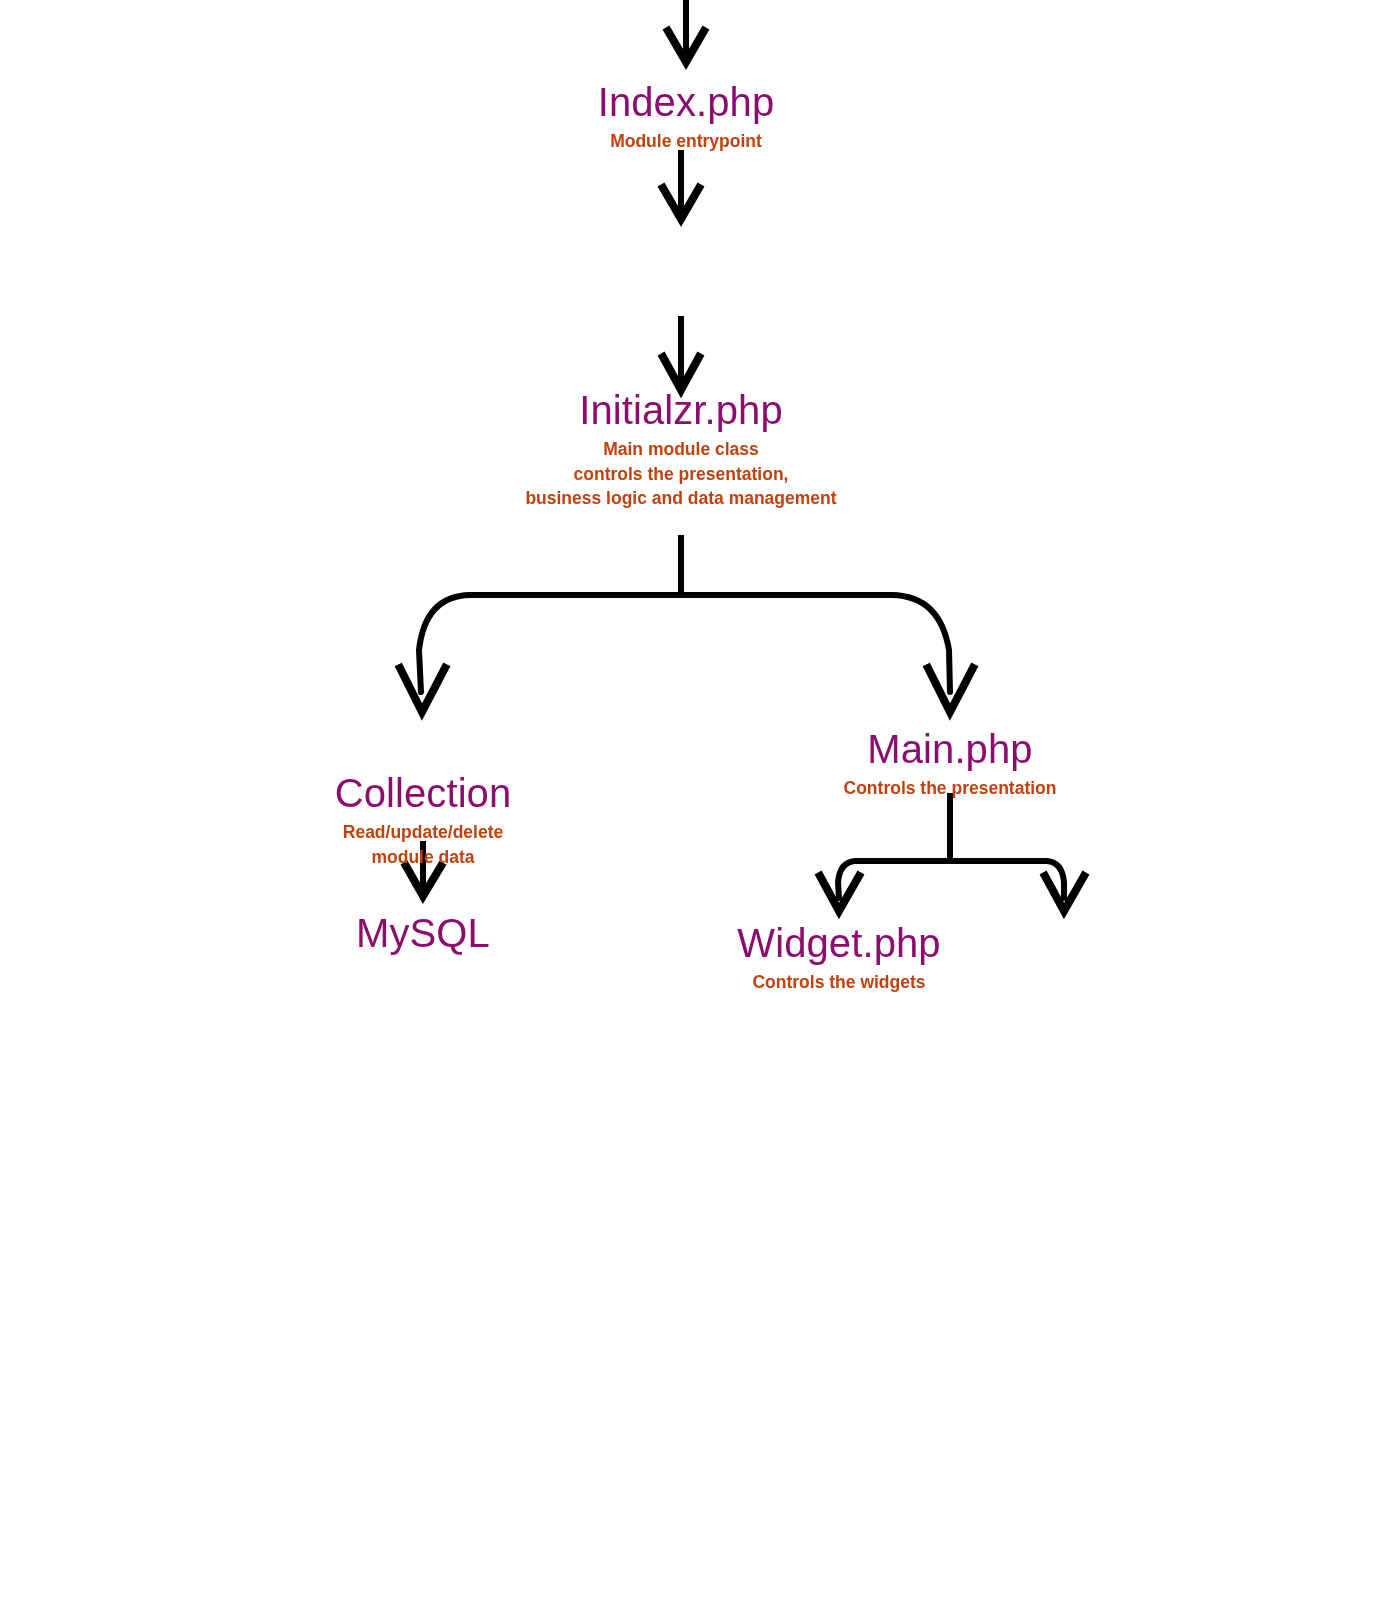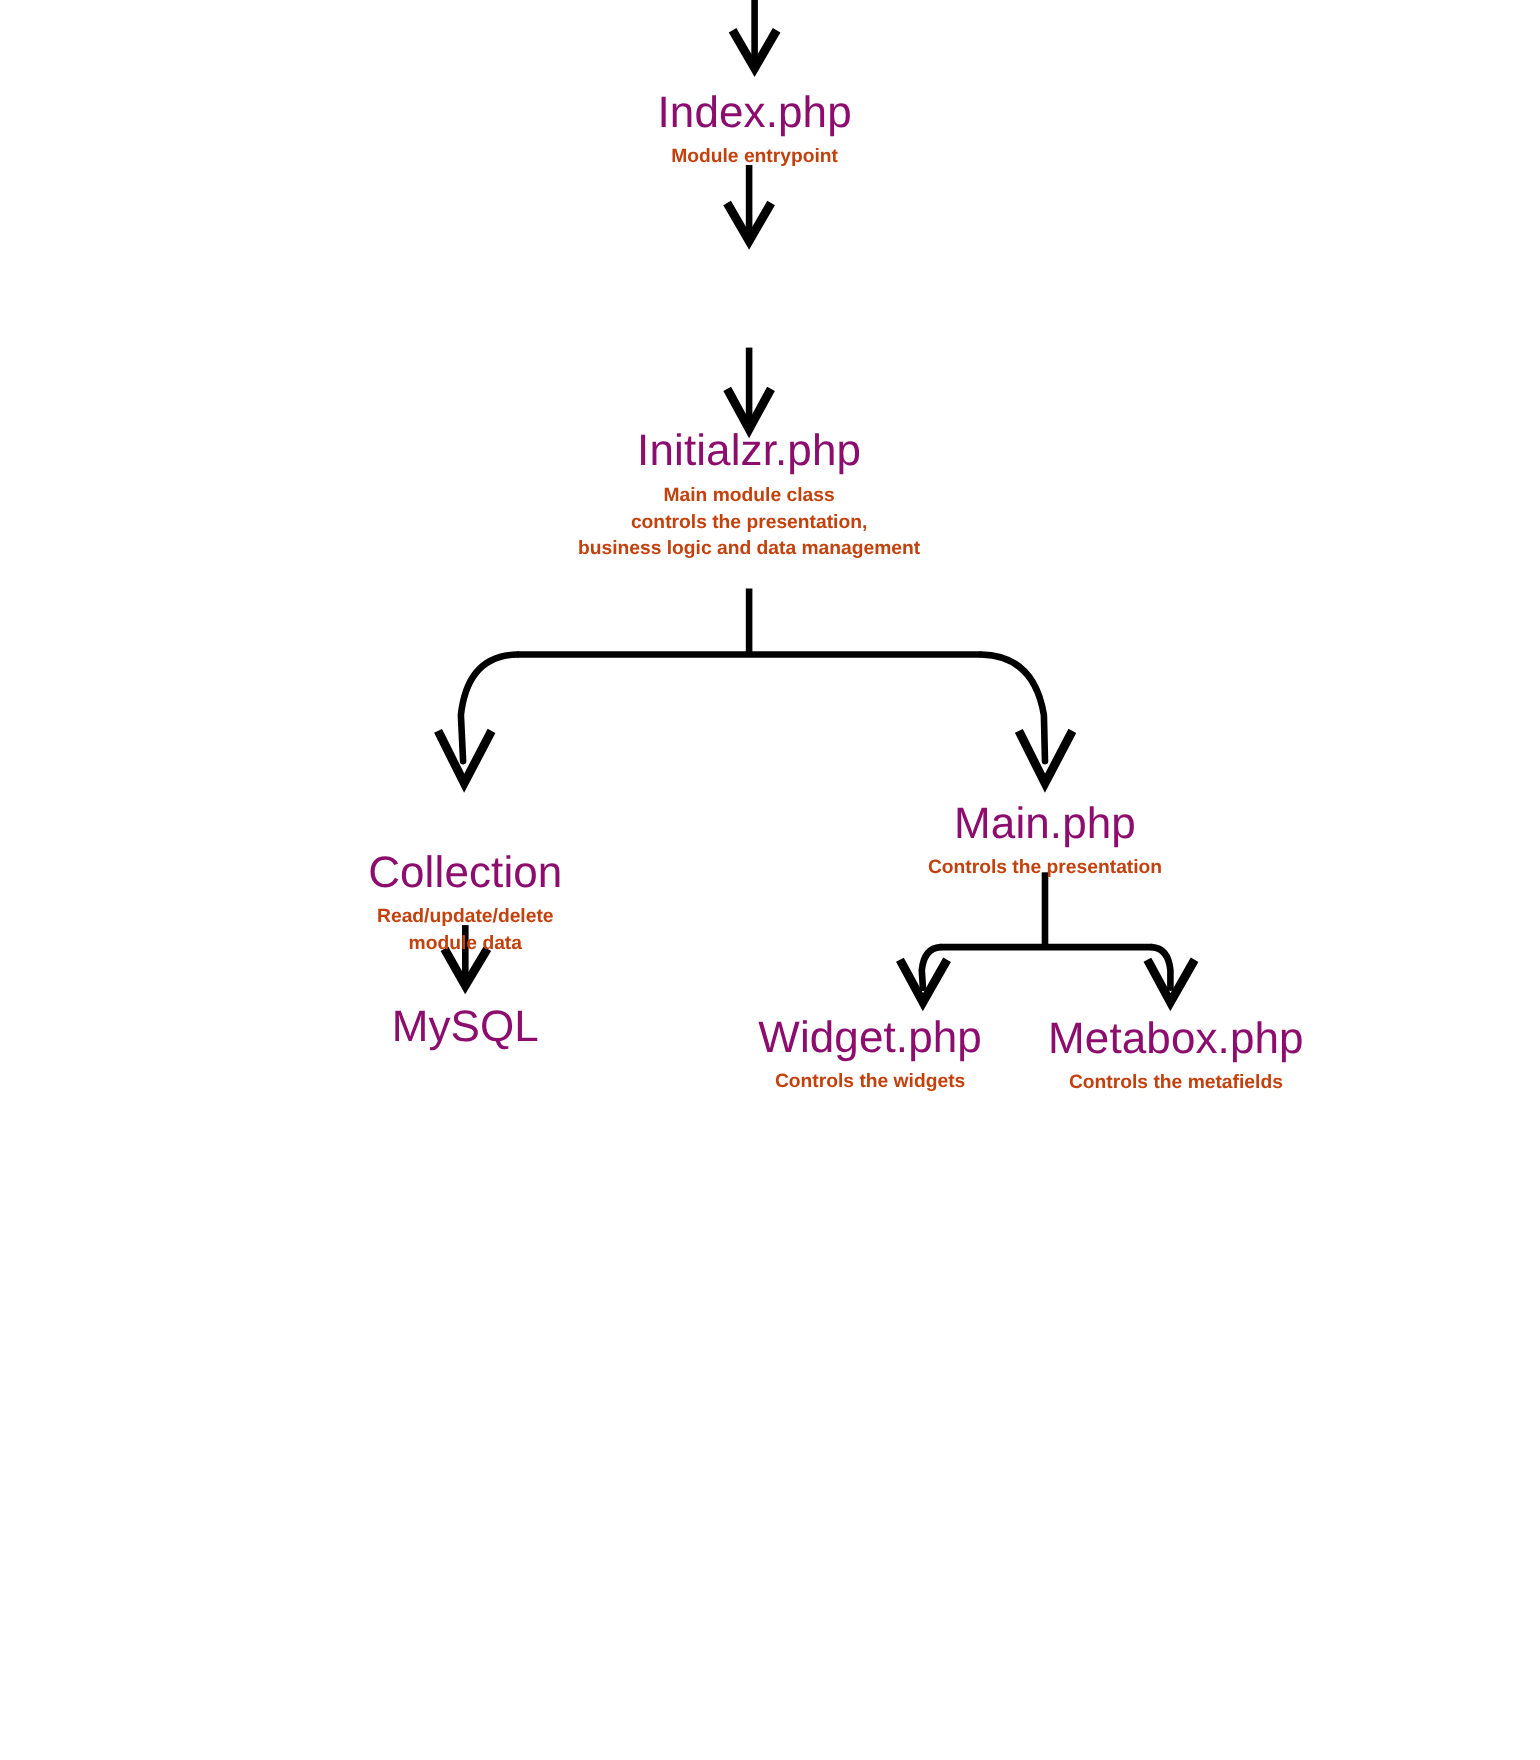--- a/index.html
+++ b/index.html
@@ -135,27 +135,21 @@
     <span class="node-title">Main.php</span>
     <span class="node-desc">
       <span class="desc-line">Controls the presentation</span>
     </span>
   </div>
 
   <div class="node" style="left:423px; top:911px;">
     <span class="node-title">MySQL</span>
   </div>
 
-  <div class="node" style="left:791px; top:921px;">
+  <div class="node" style="left:839px; top:921px;">
     <span class="node-title">Widget.php</span>
     <span class="node-desc">
       <span class="desc-line">Controls the widgets</span>
     </span>
   </div>
 
-  <div class="node" style="left:1069px; top:922px;">
-    <span class="node-title">Metabox.php</span>
-    <span class="node-desc">
-      <span class="desc-line">Controls the metafields</span>
-    </span>
-  </div>
 
 </div>
 
 </body></html>

